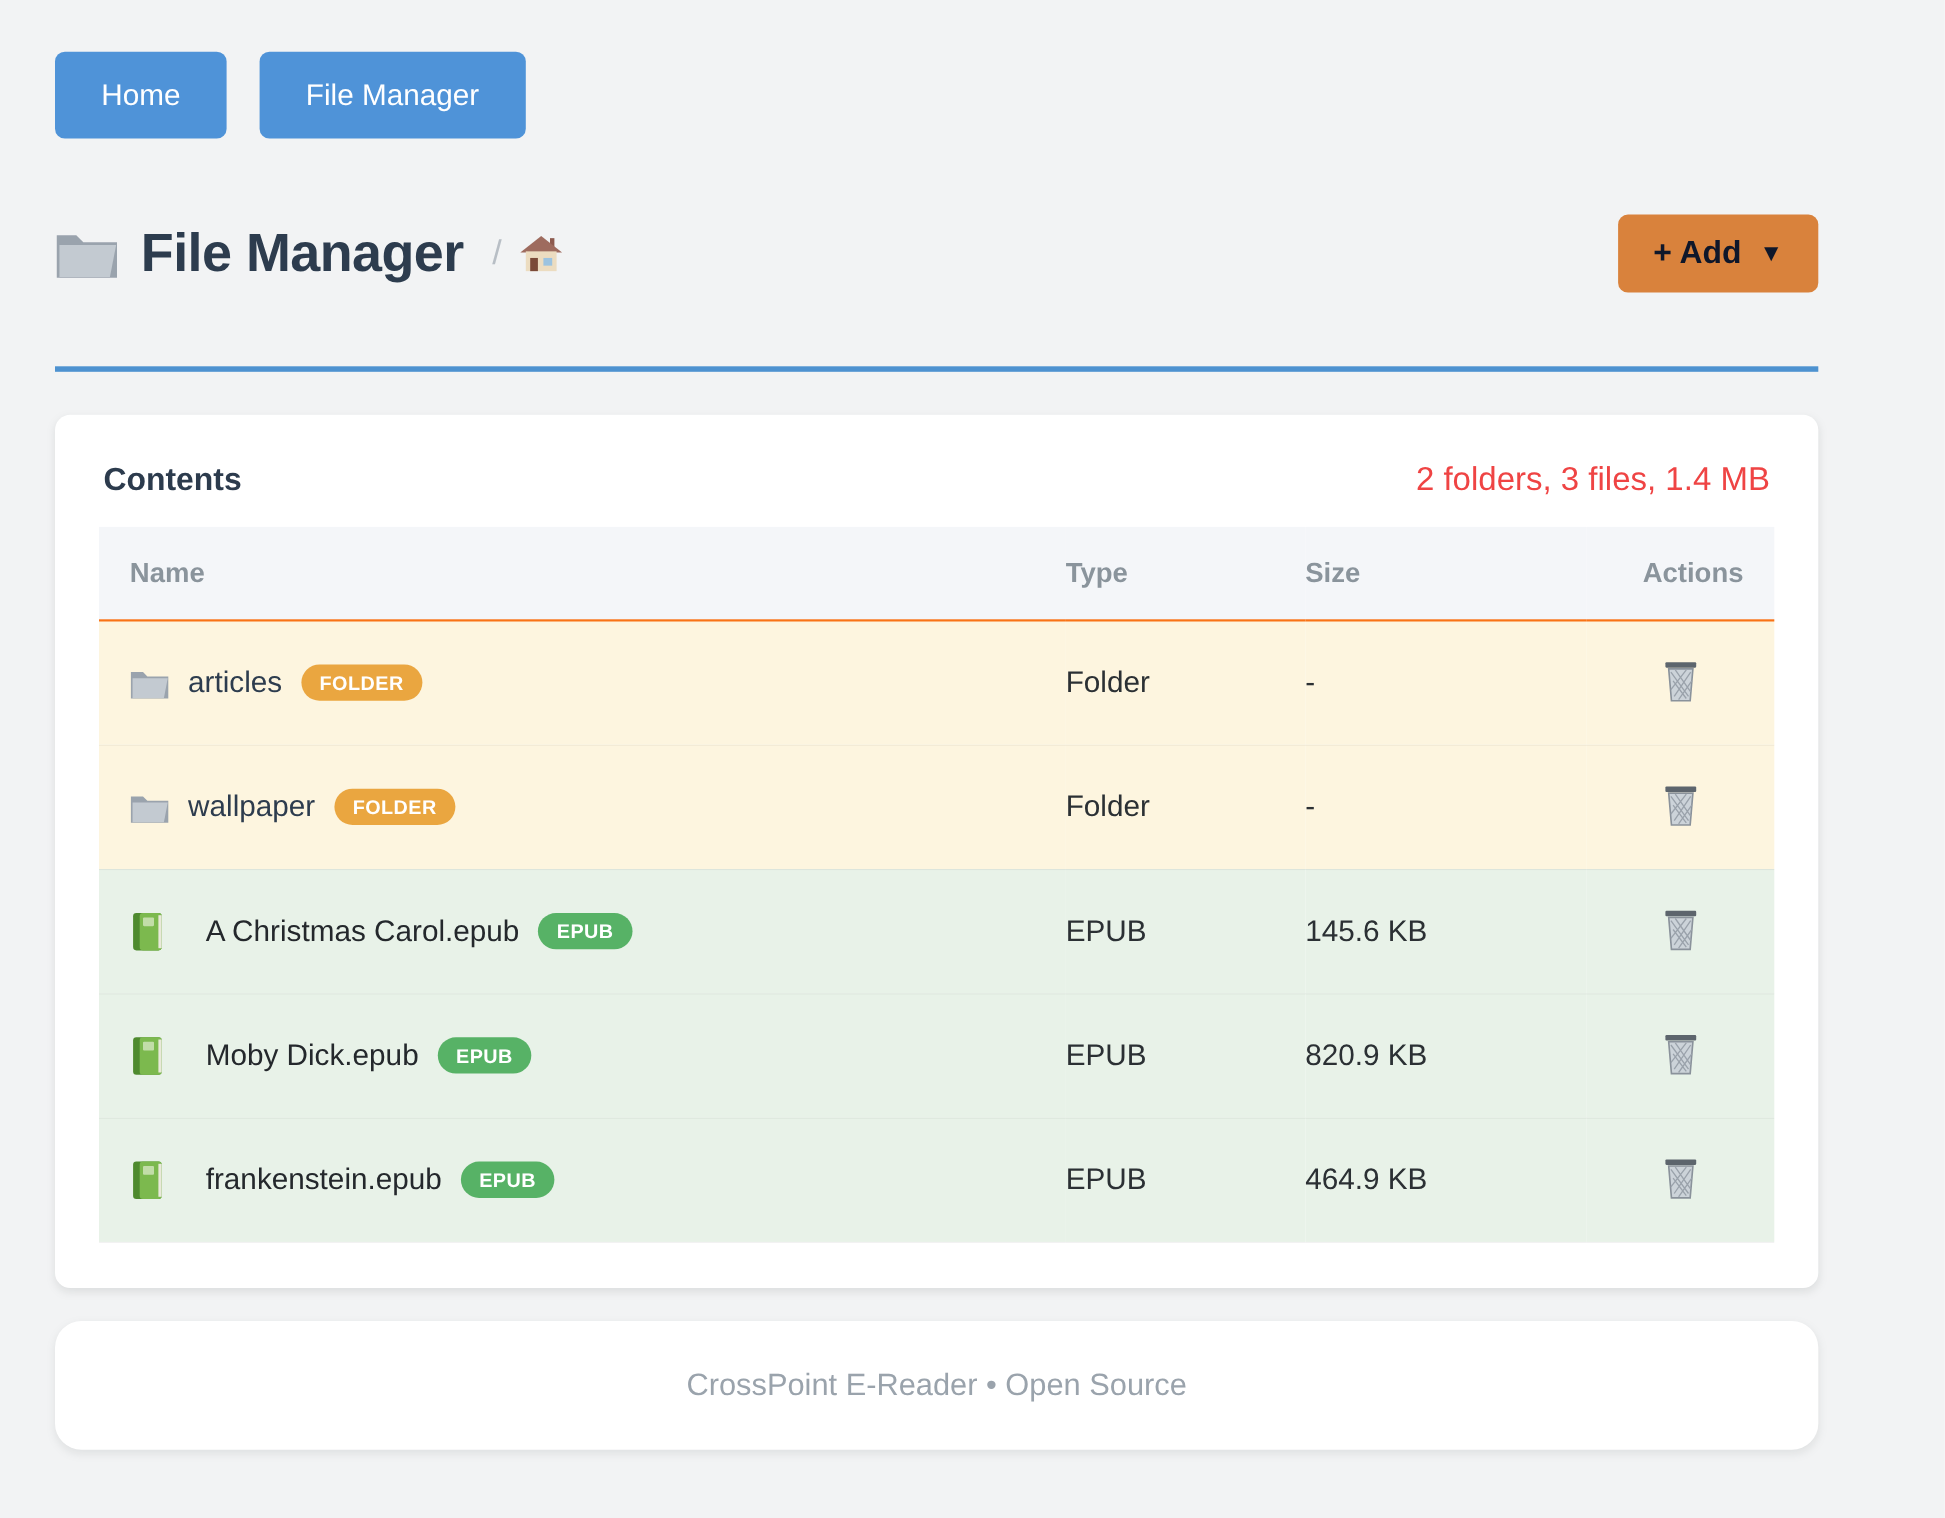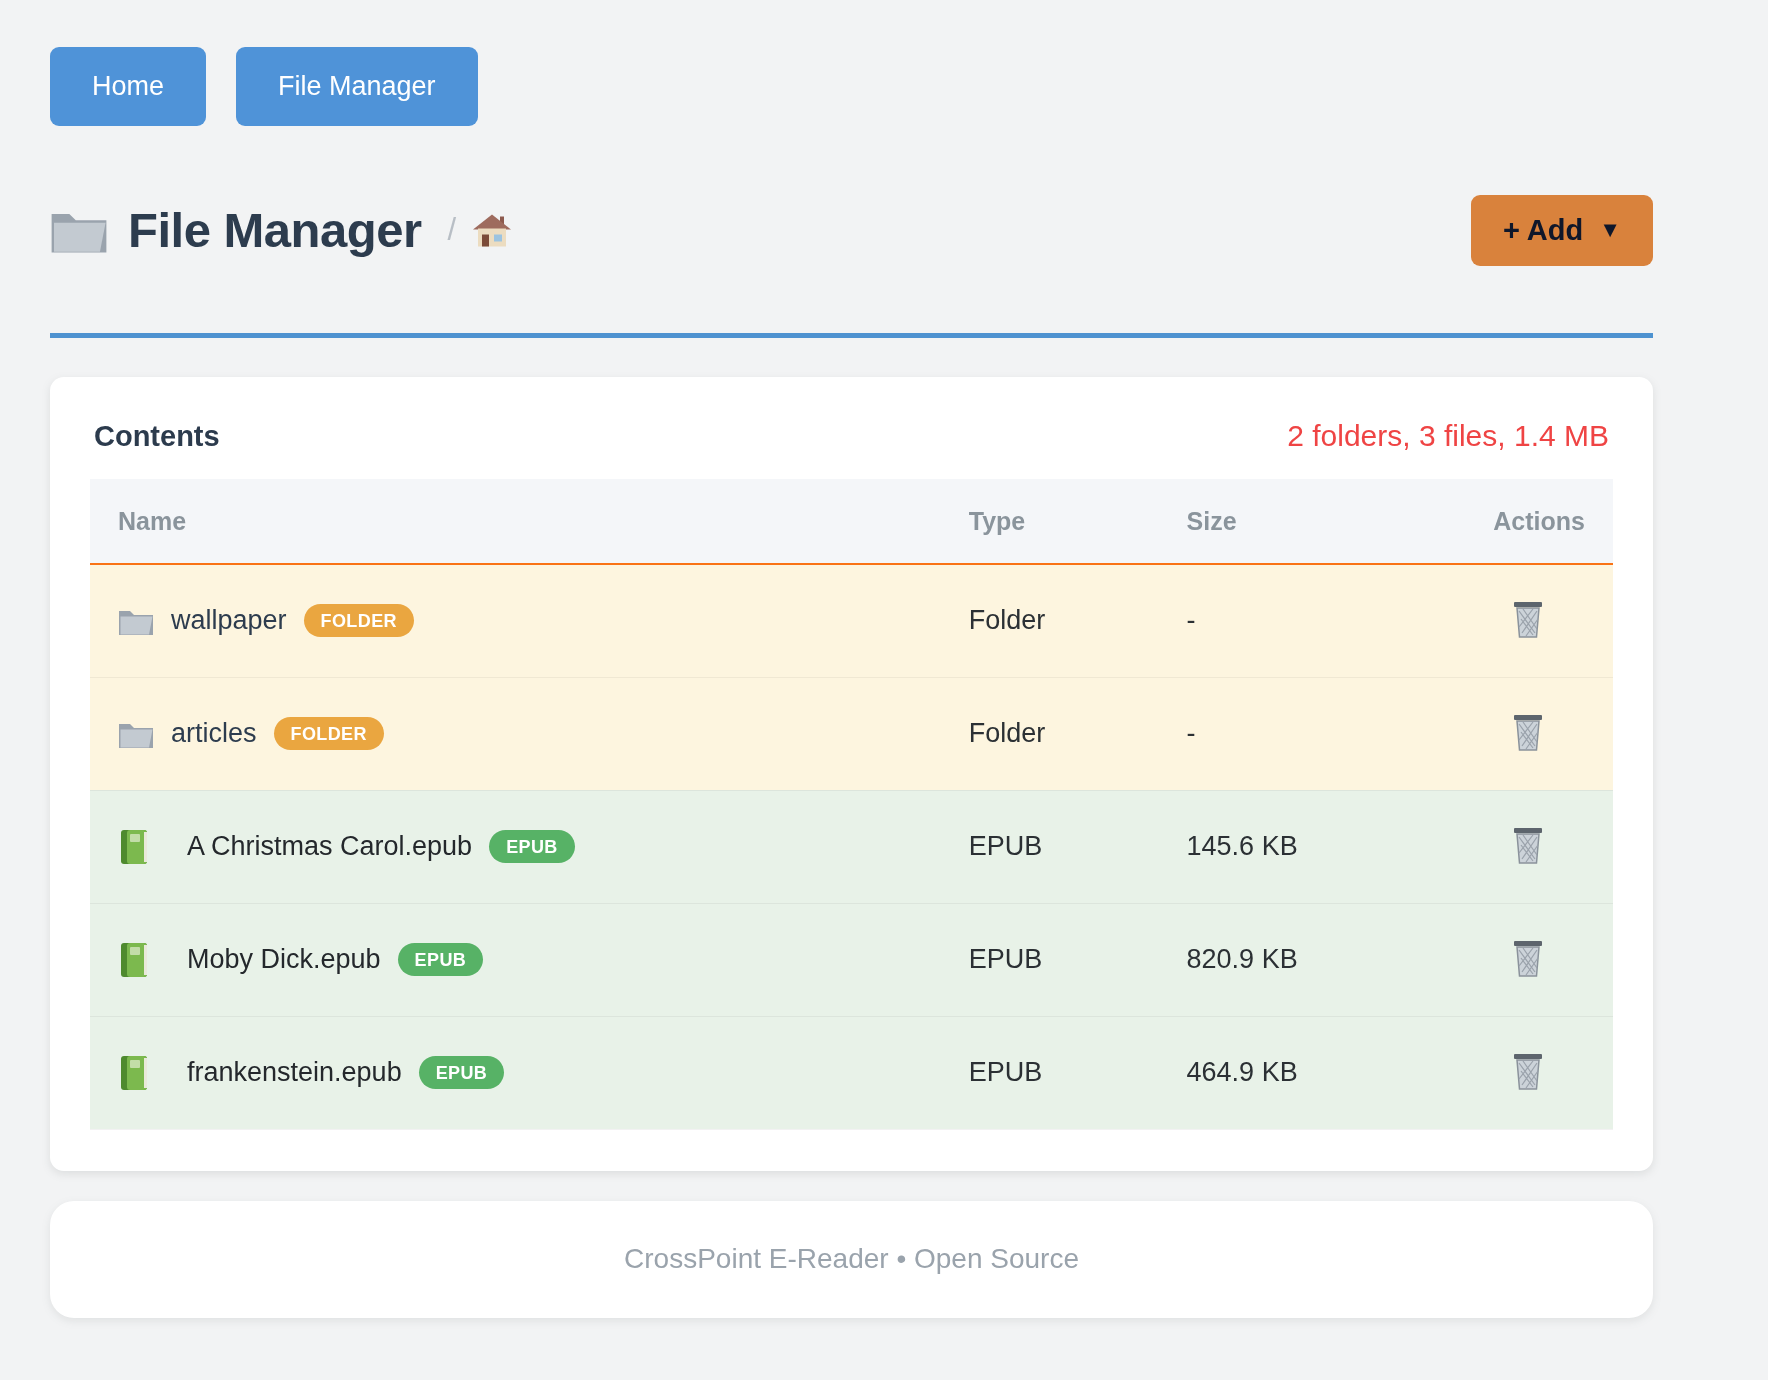--- a/index.html
+++ b/index.html
@@ -139,21 +139,21 @@
           <tr class="kind-folder">
     <td>
       <div class="name-wrap">
         <span class="file-icon icon-folder">
           <svg viewBox="0 0 36 30" width="36" height="32">
             <path d="M1 5 h11 l4 4 h19 v20 h-34 z" fill="#9aa3ad"></path>
             <path d="M2.5 10.5 L34.5 10.5 L31 28.5 L2.5 28.5 Z" fill="#c3cad1"></path>
           </svg>
         </span>
 
-        <span class="item-name">wallpaper</span>
+        <span class="item-name">articles</span>
         <span class="badge" style="background: rgb(234, 166, 64);">FOLDER</span>
       </div>
     </td>
     <td>Folder</td>
     <td>-</td>
     <td class="td-actions">
       <button class="trash-btn">
         <span>
           <svg viewBox="0 0 34 40" width="34" height="40">
             <rect x="3" y="3" width="28" height="5" rx="1" fill="#5d656d"></rect>
@@ -167,21 +167,21 @@
           <tr class="kind-folder">
     <td>
       <div class="name-wrap">
         <span class="file-icon icon-folder">
           <svg viewBox="0 0 36 30" width="36" height="32">
             <path d="M1 5 h11 l4 4 h19 v20 h-34 z" fill="#9aa3ad"></path>
             <path d="M2.5 10.5 L34.5 10.5 L31 28.5 L2.5 28.5 Z" fill="#c3cad1"></path>
           </svg>
         </span>
 
-        <span class="item-name">articles</span>
+        <span class="item-name">wallpaper</span>
         <span class="badge" style="background: rgb(234, 166, 64);">FOLDER</span>
       </div>
     </td>
     <td>Folder</td>
     <td>-</td>
     <td class="td-actions">
       <button class="trash-btn">
         <span>
           <svg viewBox="0 0 34 40" width="34" height="40">
             <rect x="3" y="3" width="28" height="5" rx="1" fill="#5d656d"></rect>

